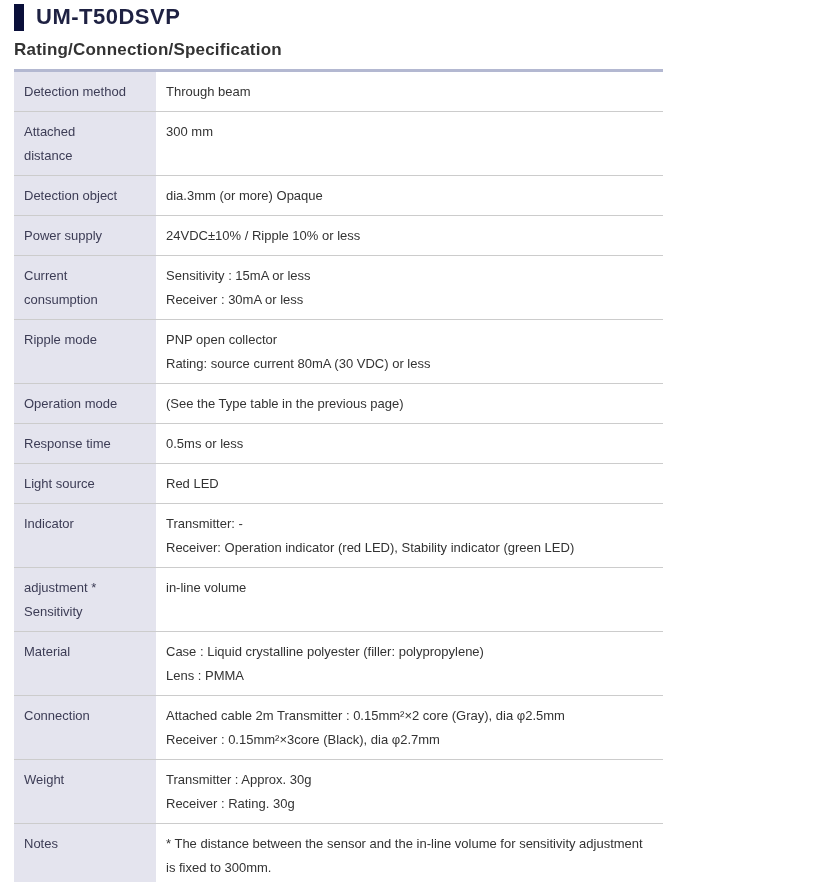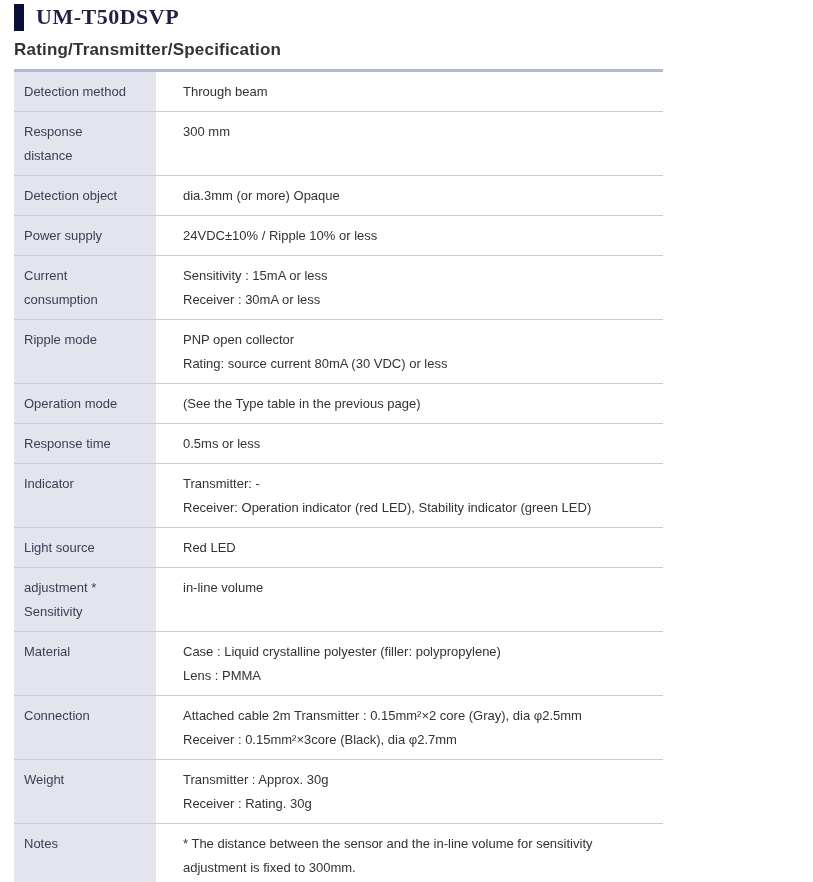--- a/index.html
+++ b/index.html
@@ -14,21 +14,20 @@
     font-family: "Liberation Sans", sans-serif;
     -webkit-font-smoothing: antialiased;
   }
   .page {
     padding: 3px 0 0 14px;
   }
   .title-row {
     display: flex;
     align-items: center;
     height: 28px;
-    font-family: Liberation Serif, serif;
   }
   .accent-bar {
     display: inline-block;
     width: 10px;
     height: 27px;
     background: var(--accent-bar, #0a0f3a);
     margin-right: 12px;
   }
   .product-title {
     margin: 0;
@@ -58,50 +57,50 @@
     box-sizing: border-box;
     flex: none;
     background: var(--label-bg, #e4e4ee);
     padding: 8px 8px 7px 10px;
     font-weight: normal;
     color: var(--label-text, #3c3c55);
   }
   .value-cell {
     flex: 1;
     box-sizing: border-box;
-    padding: 8px 10px 7px 27px;
+    padding: 8px 10px 7px 10px;
     color: var(--value-text, #333333);
   }
   .line {
     font-size: 13px;
     line-height: 24px;
   }
 </style>
 </head>
 <body>
 
 <div class="page">
   <div class="title-row">
     <span class="accent-bar"></span>
     <h1 class="product-title">UM-T50DSVP</h1>
   </div>
-  <h2 class="section-heading">Rating/Transmitter/Specification</h2>
+  <h2 class="section-heading">Rating/Connection/Specification</h2>
   <div class="spec-table" id="spec-table">
   <div class="spec-row">
     <div class="label-cell">
           <div class="line">Detection method</div>
         </div>
     <div class="value-cell">
           <div class="line">Through beam</div>
         </div>
   </div>
 
   <div class="spec-row">
     <div class="label-cell">
-          <div class="line">Response</div>
+          <div class="line">Attached</div>
           <div class="line">distance</div>
         </div>
     <div class="value-cell">
           <div class="line">300 mm</div>
         </div>
   </div>
 
   <div class="spec-row">
     <div class="label-cell">
           <div class="line">Detection object</div>
@@ -154,39 +153,39 @@
     <div class="label-cell">
           <div class="line">Response time</div>
         </div>
     <div class="value-cell">
           <div class="line">0.5ms or less</div>
         </div>
   </div>
 
   <div class="spec-row">
     <div class="label-cell">
+          <div class="line">Light source</div>
+        </div>
+    <div class="value-cell">
+          <div class="line">Red LED</div>
+        </div>
+  </div>
+
+  <div class="spec-row">
+    <div class="label-cell">
           <div class="line">Indicator</div>
         </div>
     <div class="value-cell">
           <div class="line">Transmitter: -</div>
           <div class="line">Receiver: Operation indicator (red LED), Stability indicator (green LED)</div>
         </div>
   </div>
 
   <div class="spec-row">
     <div class="label-cell">
-          <div class="line">Light source</div>
-        </div>
-    <div class="value-cell">
-          <div class="line">Red LED</div>
-        </div>
-  </div>
-
-  <div class="spec-row">
-    <div class="label-cell">
           <div class="line">adjustment *</div>
           <div class="line">Sensitivity</div>
         </div>
     <div class="value-cell">
           <div class="line">in-line volume</div>
         </div>
   </div>
 
   <div class="spec-row">
     <div class="label-cell">

